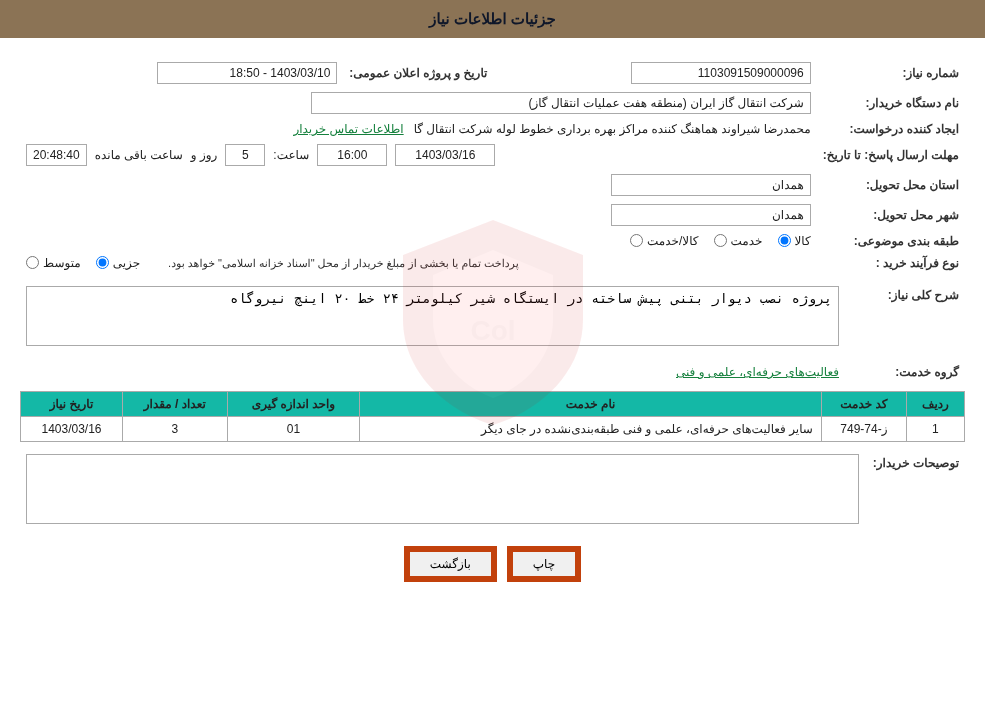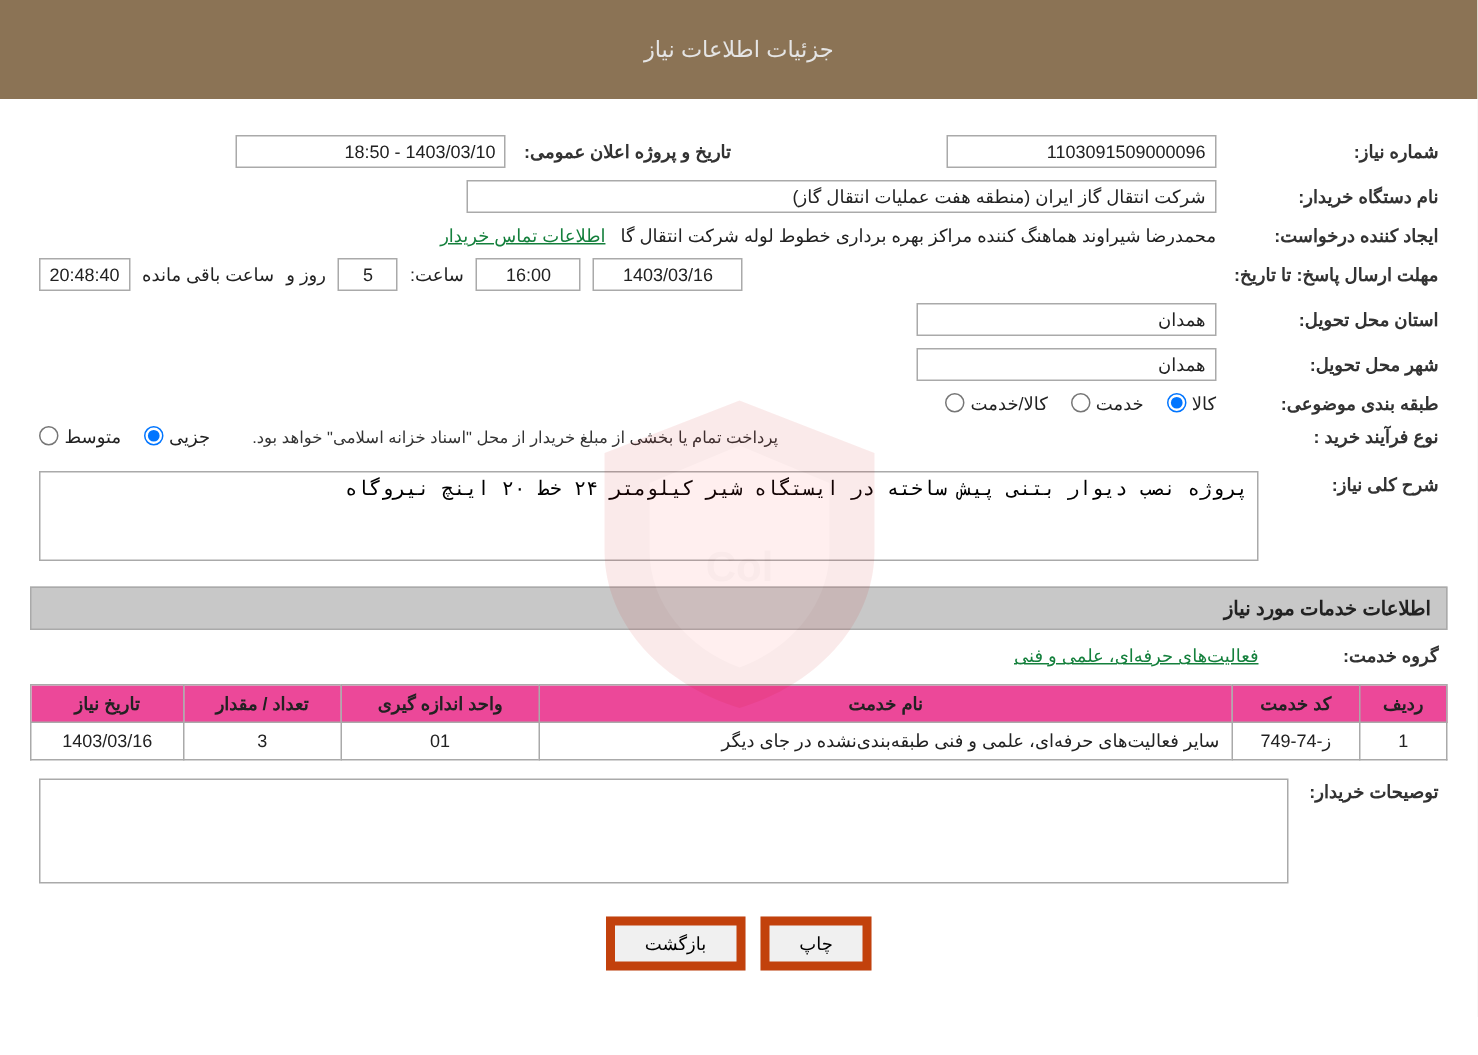--- a/index.html
+++ b/index.html
@@ -12,25 +12,25 @@
     }
     .page-wrapper {
       max-width: 985px;
       margin: 0 auto;
       background: #fff;
       min-height: 703px;
       padding-bottom: 20px;
     }
     .page-header {
       background: #8B7355;
-      color: #e5e5e5;
+      color: #0f172a;
       text-align: center;
-      padding: 24px 20px;
+      padding: 10px 20px;
       font-size: 15px;
-      font-weight: normal;
+      font-weight: bold;
       margin-bottom: 15px;
     }
     .content-area {
       padding: 5px 20px;
     }
     .info-table {
       width: 100%;
       border-collapse: collapse;
       margin-bottom: 8px;
     }
@@ -99,21 +99,21 @@
       padding: 4px 6px;
       text-align: right;
       resize: none;
     }
     .services-table {
       width: 100%;
       border-collapse: collapse;
       margin: 8px 0;
     }
     .services-table th {
-      background: #ec4899;
+      background: #14b8a6;
       border: 1px solid #aaa;
       padding: 5px 8px;
       text-align: center;
       font-weight: bold;
     }
     .services-table td {
       border: 1px solid #aaa;
       padding: 5px 8px;
       text-align: center;
     }
@@ -274,21 +274,20 @@
       <tbody>
           <tr>
         <td class="label-cell" style="vertical-align:top; padding-top:6px;">شرح کلی نیاز:</td>
         <td>
           <textarea class="textarea-box" rows="3" style="">پروژه نصب دیوار بتنی پیش ساخته در ایستگاه شیر کیلومتر ۲۴ خط ۲۰ اینچ نیروگاه</textarea>
         </td>
       </tr>
     </tbody>
       </table>
 
-    <div class="section-header">اطلاعات خدمات مورد نیاز</div>
 
     <table class="info-table">
       <tbody>
           <tr>
         <td class="label-cell">گروه خدمت:</td>
         <td class="value-cell">
           <a href="#" class="blue-link">فعالیت‌های حرفه‌ای، علمی و فنی</a>
         </td>
       </tr>
     </tbody>

